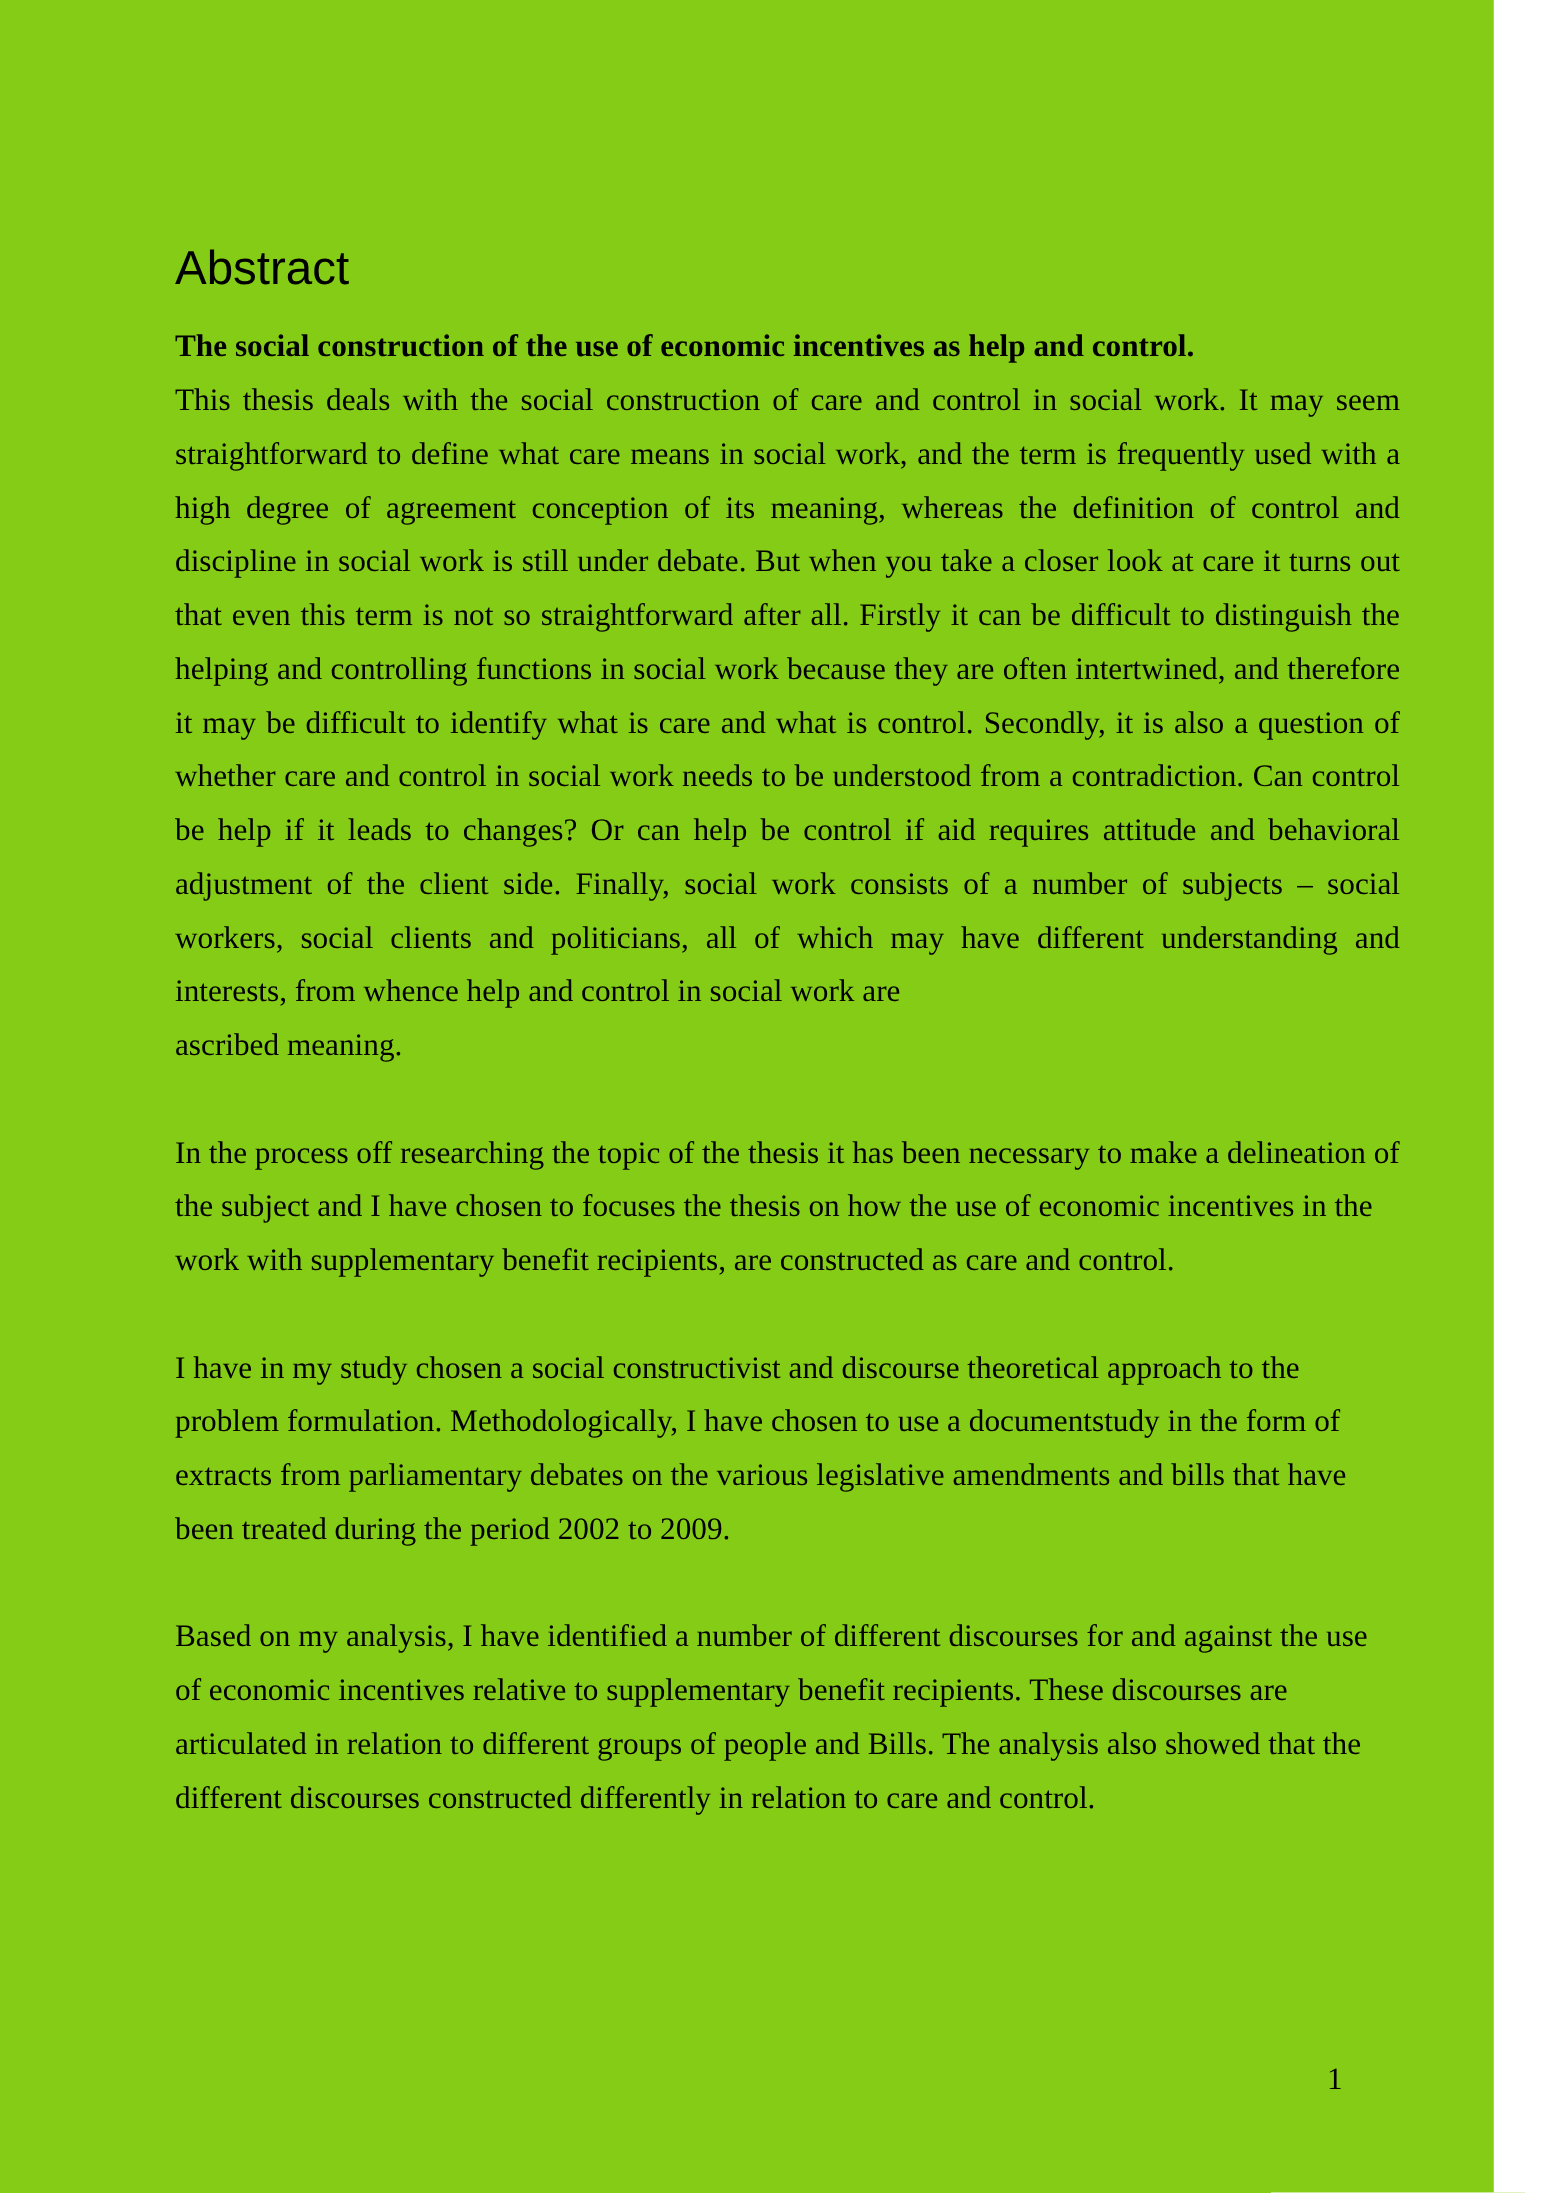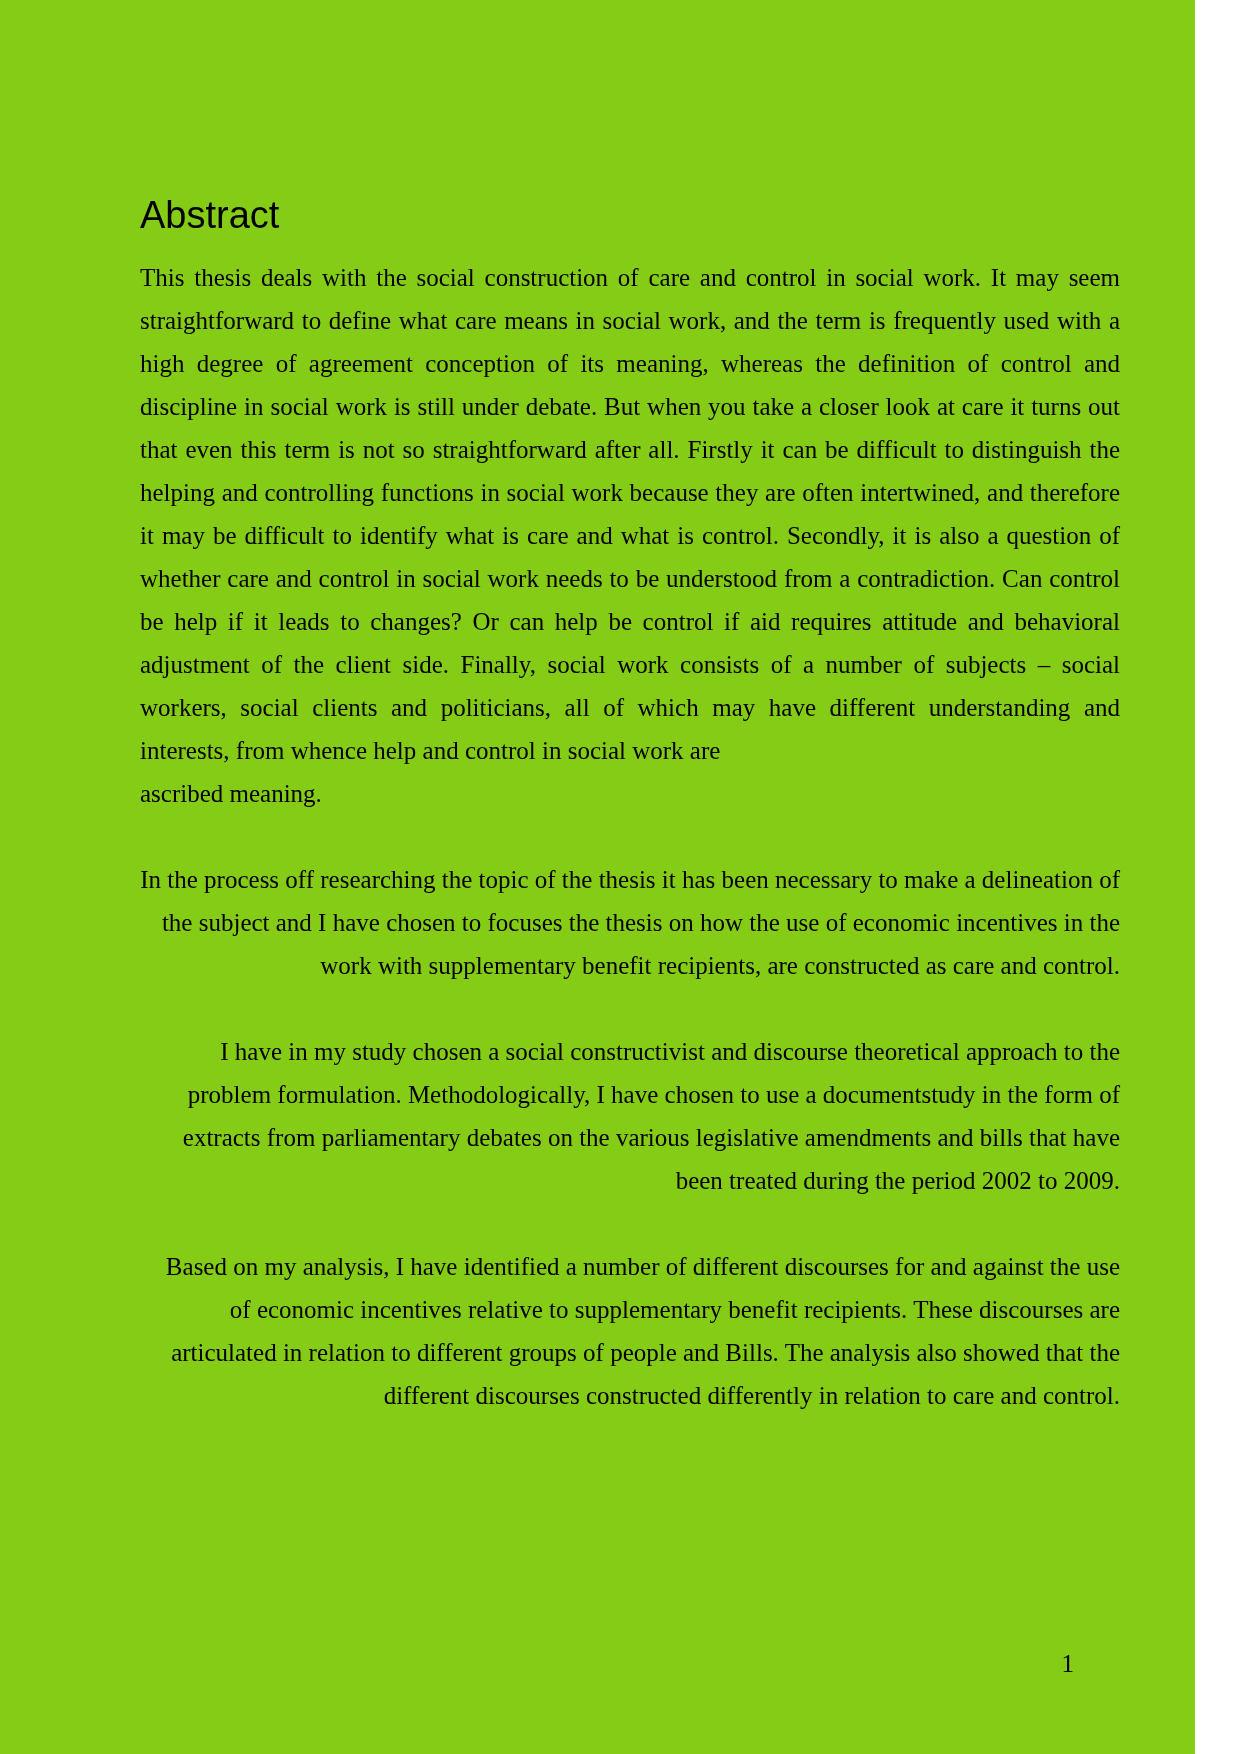--- a/index.html
+++ b/index.html
@@ -41,36 +41,37 @@
     font-weight: 400;
     font-size: 25px;
     line-height: 43px;
     margin: 0;
     white-space: pre-wrap;
   }
   .body-para + .body-para {
     margin-top: 43px;
   }
   .align-justify { text-align: justify; }
-  .align-left { text-align: right; }
+  .align-left { text-align: left; }
   .page-number {
     position: absolute;
     right: 121px;
     top: 1642px;
     font-family: "Liberation Serif", serif;
     font-size: 25px;
     line-height: 43px;
   }
 </style>
 </head>
 <body>
 
 <div class="page">
   <main class="content">
     <h1 class="doc-title">Abstract</h1>
+    <p class="subtitle">The social construction of the use of economic incentives as help and control.</p>
     <div id="paragraphs">
         <p class="body-para align-justify">This thesis deals with the social construction of care and control in social work. It may seem straightforward to define what care means in social work, and the term is frequently used with a high degree of agreement conception of its meaning, whereas the definition of control and discipline in social work is still under debate. But when you take a closer look at care it turns out that even this term is not so straightforward after all. Firstly it can be difficult to distinguish the helping and controlling functions in social work because they are often intertwined, and therefore it may be difficult to identify what is care and what is control. Secondly, it is also a question of whether care and control in social work needs to be understood from a contradiction. Can control be help if it leads to changes? Or can help be control if aid requires attitude and behavioral adjustment of the client side. Finally, social work consists of a number of subjects – social workers, social clients and politicians, all of which may have different understanding and interests, from whence help and control in social work are
 ascribed meaning.</p>
         <p class="body-para align-left">In the process off researching the topic of the thesis it has been necessary to make a delineation of the subject and I have chosen to focuses the thesis on how the use of economic incentives in the work with supplementary benefit recipients, are constructed as care and control.</p>
         <p class="body-para align-left">I have in my study chosen a social constructivist and discourse theoretical approach to the problem formulation. Methodologically, I have chosen to use a documentstudy in the form of extracts from parliamentary debates on the various legislative amendments and bills that have been treated during the period 2002 to 2009.</p>
         <p class="body-para align-left">Based on my analysis, I have identified a number of different discourses for and against the use of economic incentives relative to supplementary benefit recipients. These discourses are articulated in relation to different groups of people and Bills. The analysis also showed that the different discourses constructed differently in relation to care and control.</p>
       </div>
   </main>
   <div class="page-number">1</div>
 </div>

